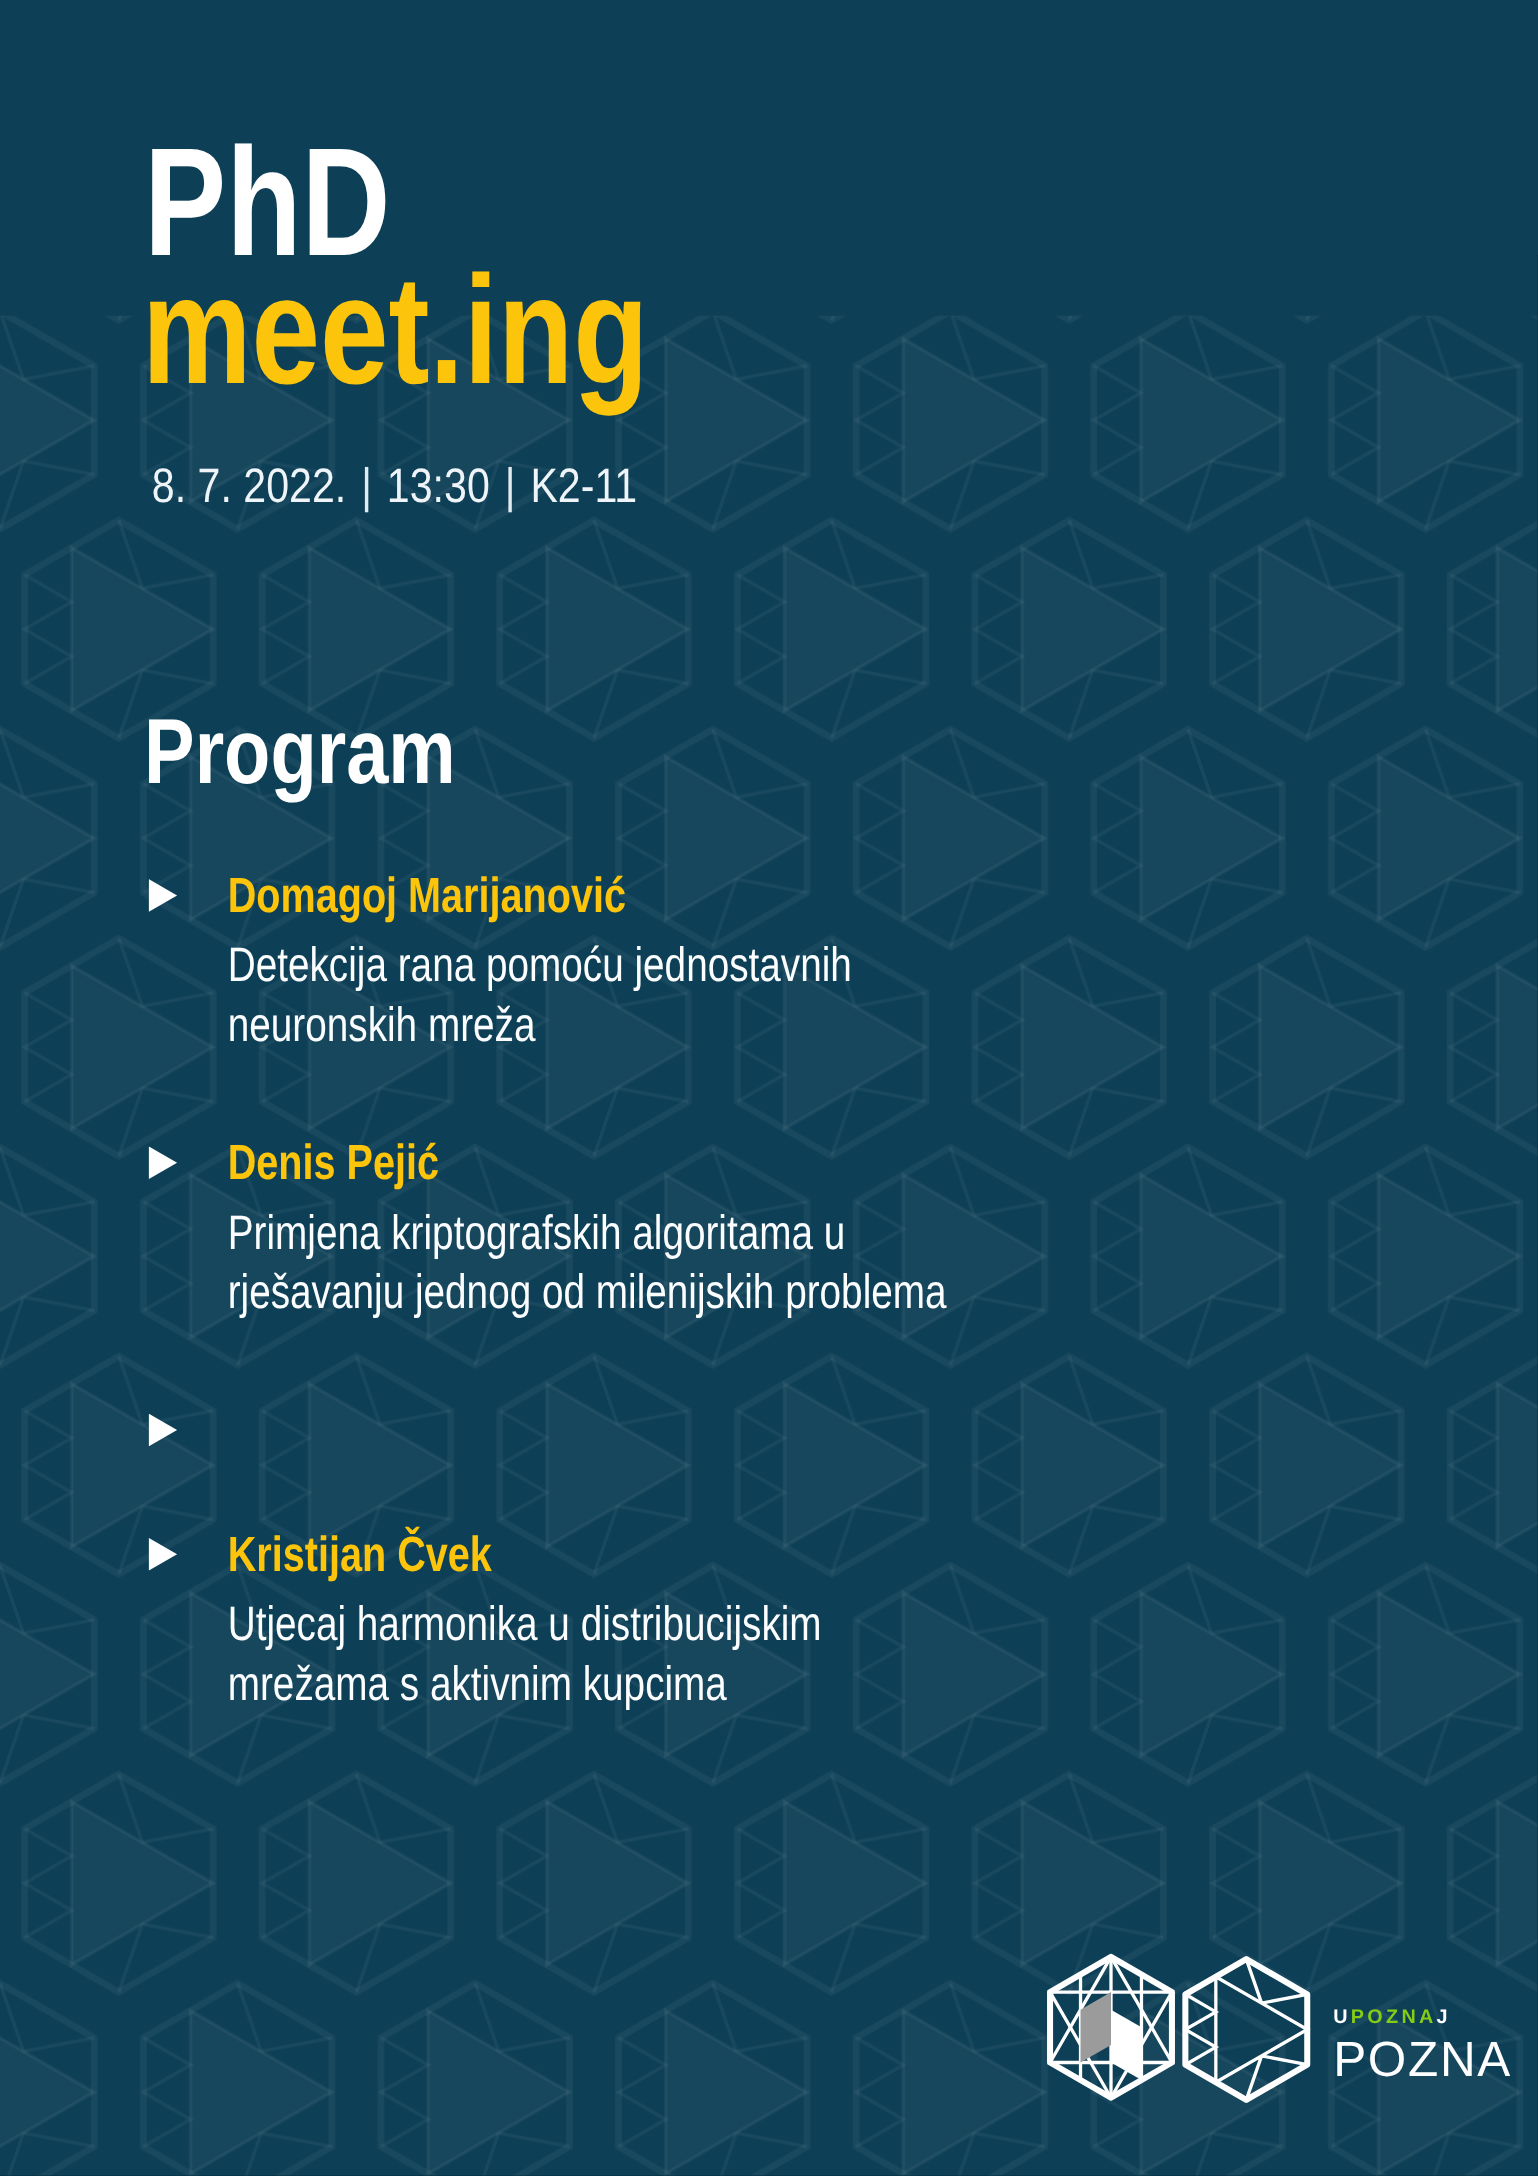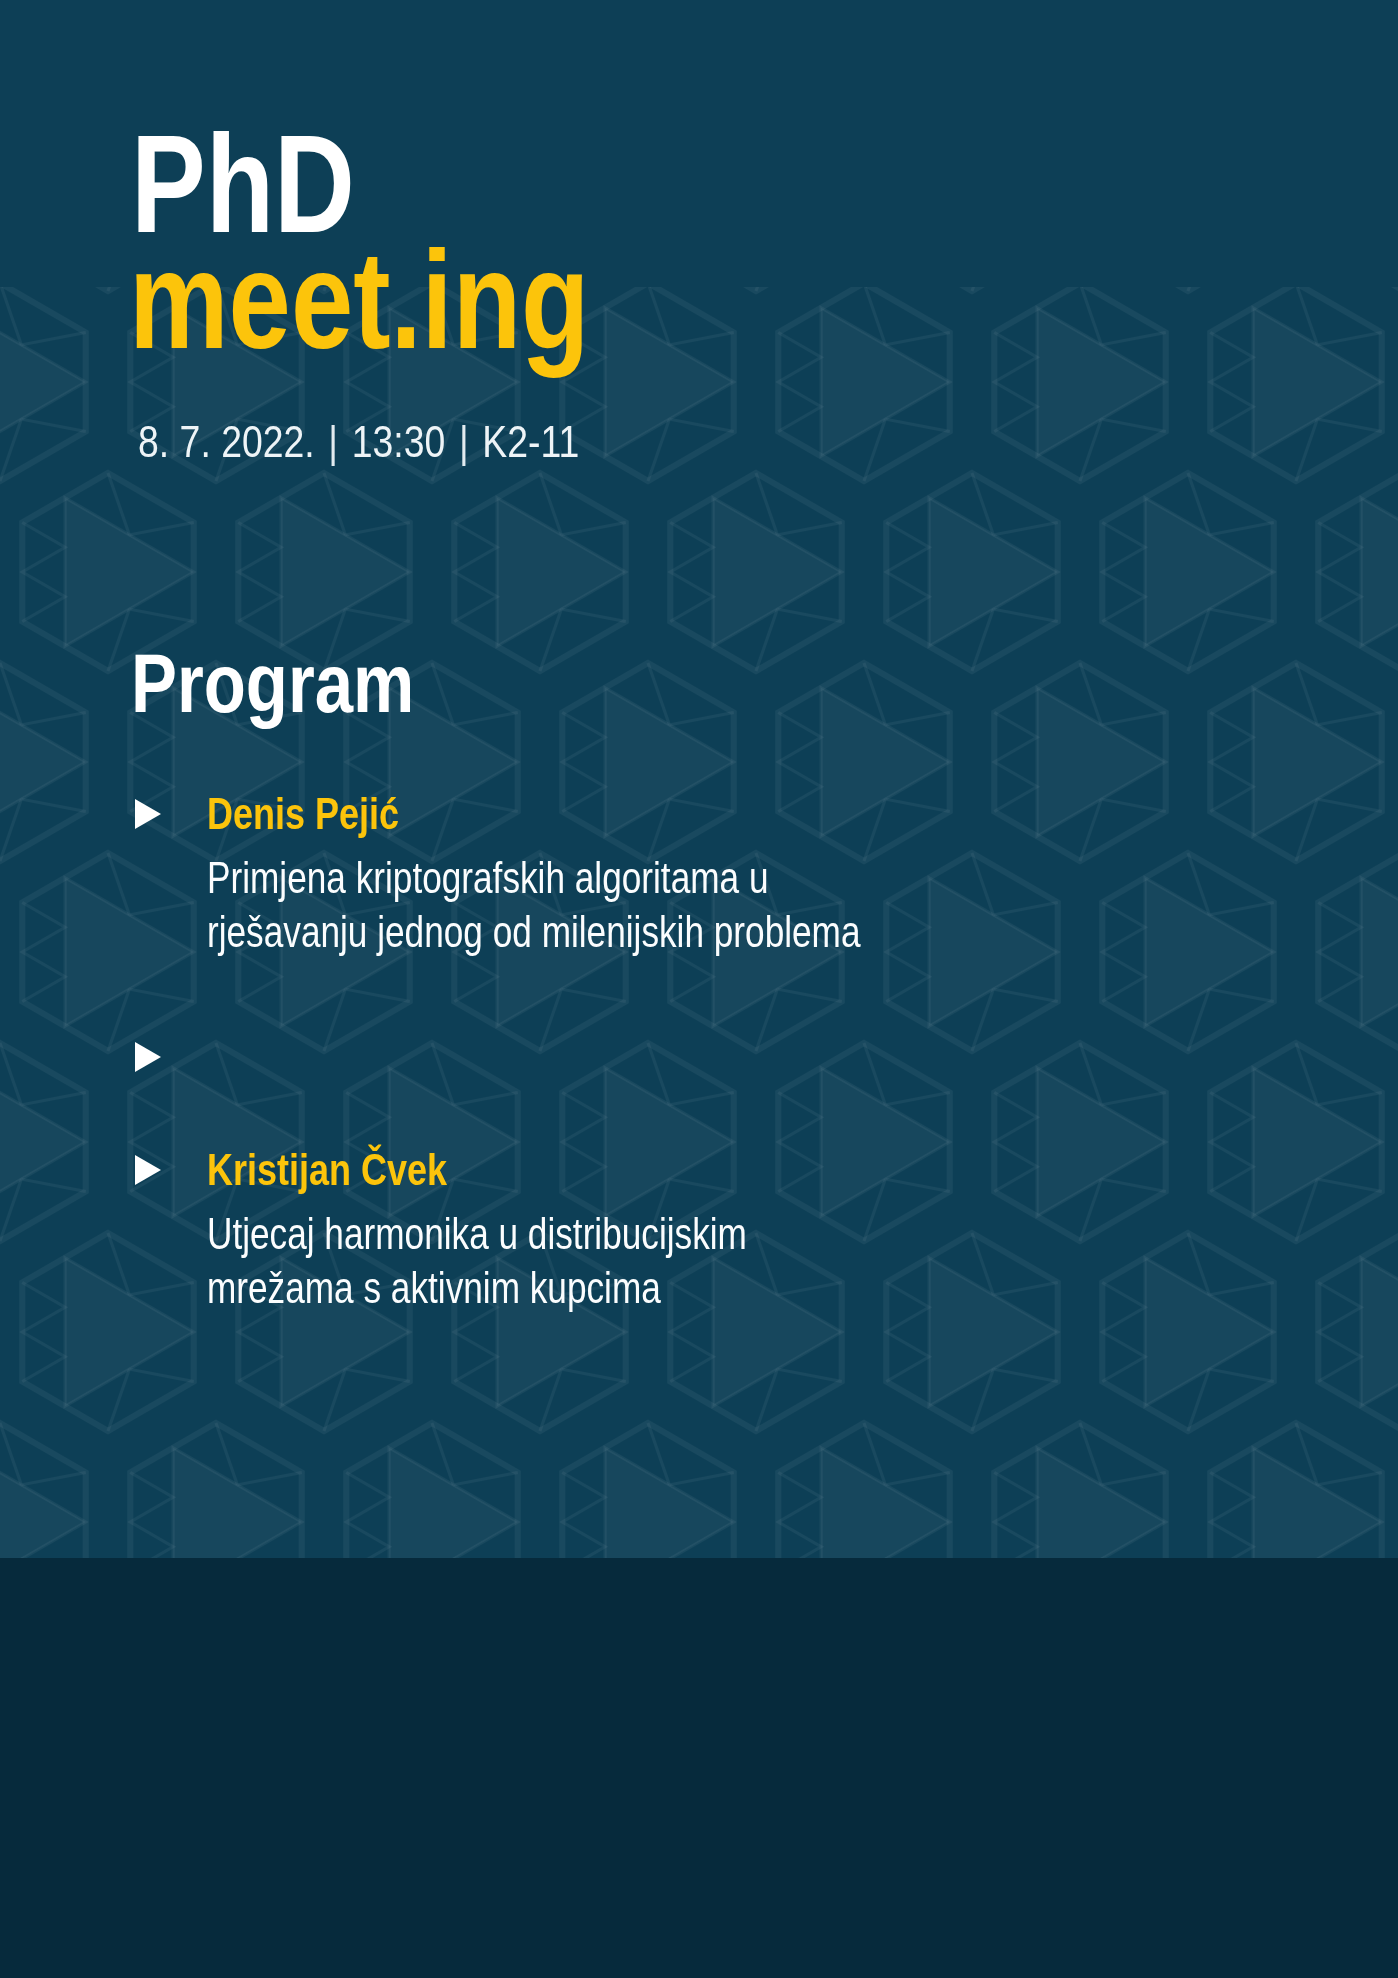--- a/index.html
+++ b/index.html
@@ -1,18 +1,18 @@
 <!DOCTYPE html>
 <html><head>
 <meta charset="utf-8">
 <title>PhD meet.ing</title>
 <style>
   html,body{margin:0;padding:0;background:#062a3c;}
   .poster{
-    position:relative;width:1398px;height:1558px;overflow:hidden;
+    position:relative;width:1398px;height:1978px;overflow:hidden;
     background:#0d3f56;
     font-family:"Liberation Sans","DejaVu Sans",sans-serif;
   }
   svg.bgpattern{position:absolute;left:0;top:0;z-index:0;display:block;}
   .po{fill:none;stroke:rgba(255,255,255,0.05);stroke-width:6;}
   .pt{fill:rgba(255,255,255,0.045);stroke:rgba(255,255,255,0.05);stroke-width:3;}
   .pm{fill:none;stroke:rgba(255,255,255,0.05);stroke-width:3;}
 
   .t1{position:absolute;left:131px;top:114px;margin:0;z-index:2;
       font-size:140px;line-height:1;font-weight:700;color:#ffffff;
@@ -78,20 +78,27 @@
   <h1 class="t2">meet.ing</h1>
 
   <div class="dateline">
     <span>8. 7. 2022.</span><span class="pipe">|</span><span>13:30</span><span class="pipe">|</span><span>K2-11</span>
   </div>
 
   <h2 class="ph">Program</h2>
 
   <div class="entries">
 
+    <div class="entry">
+      <div class="bullet"></div>
+      <div class="etext">
+        <div class="ename">Domagoj Marijanović</div>
+        <div class="etitle"><span>Detekcija rana pomoću jednostavnih</span><br><span>neuronskih mreža</span></div>
+      </div>
+    </div>
 
     <div class="entry">
       <div class="bullet"></div>
       <div class="etext">
         <div class="ename">Denis Pejić</div>
         <div class="etitle"><span>Primjena kriptografskih algoritama u</span><br><span>rješavanju jednog od milenijskih problema</span></div>
       </div>
     </div>
 
     <div class="entry">

